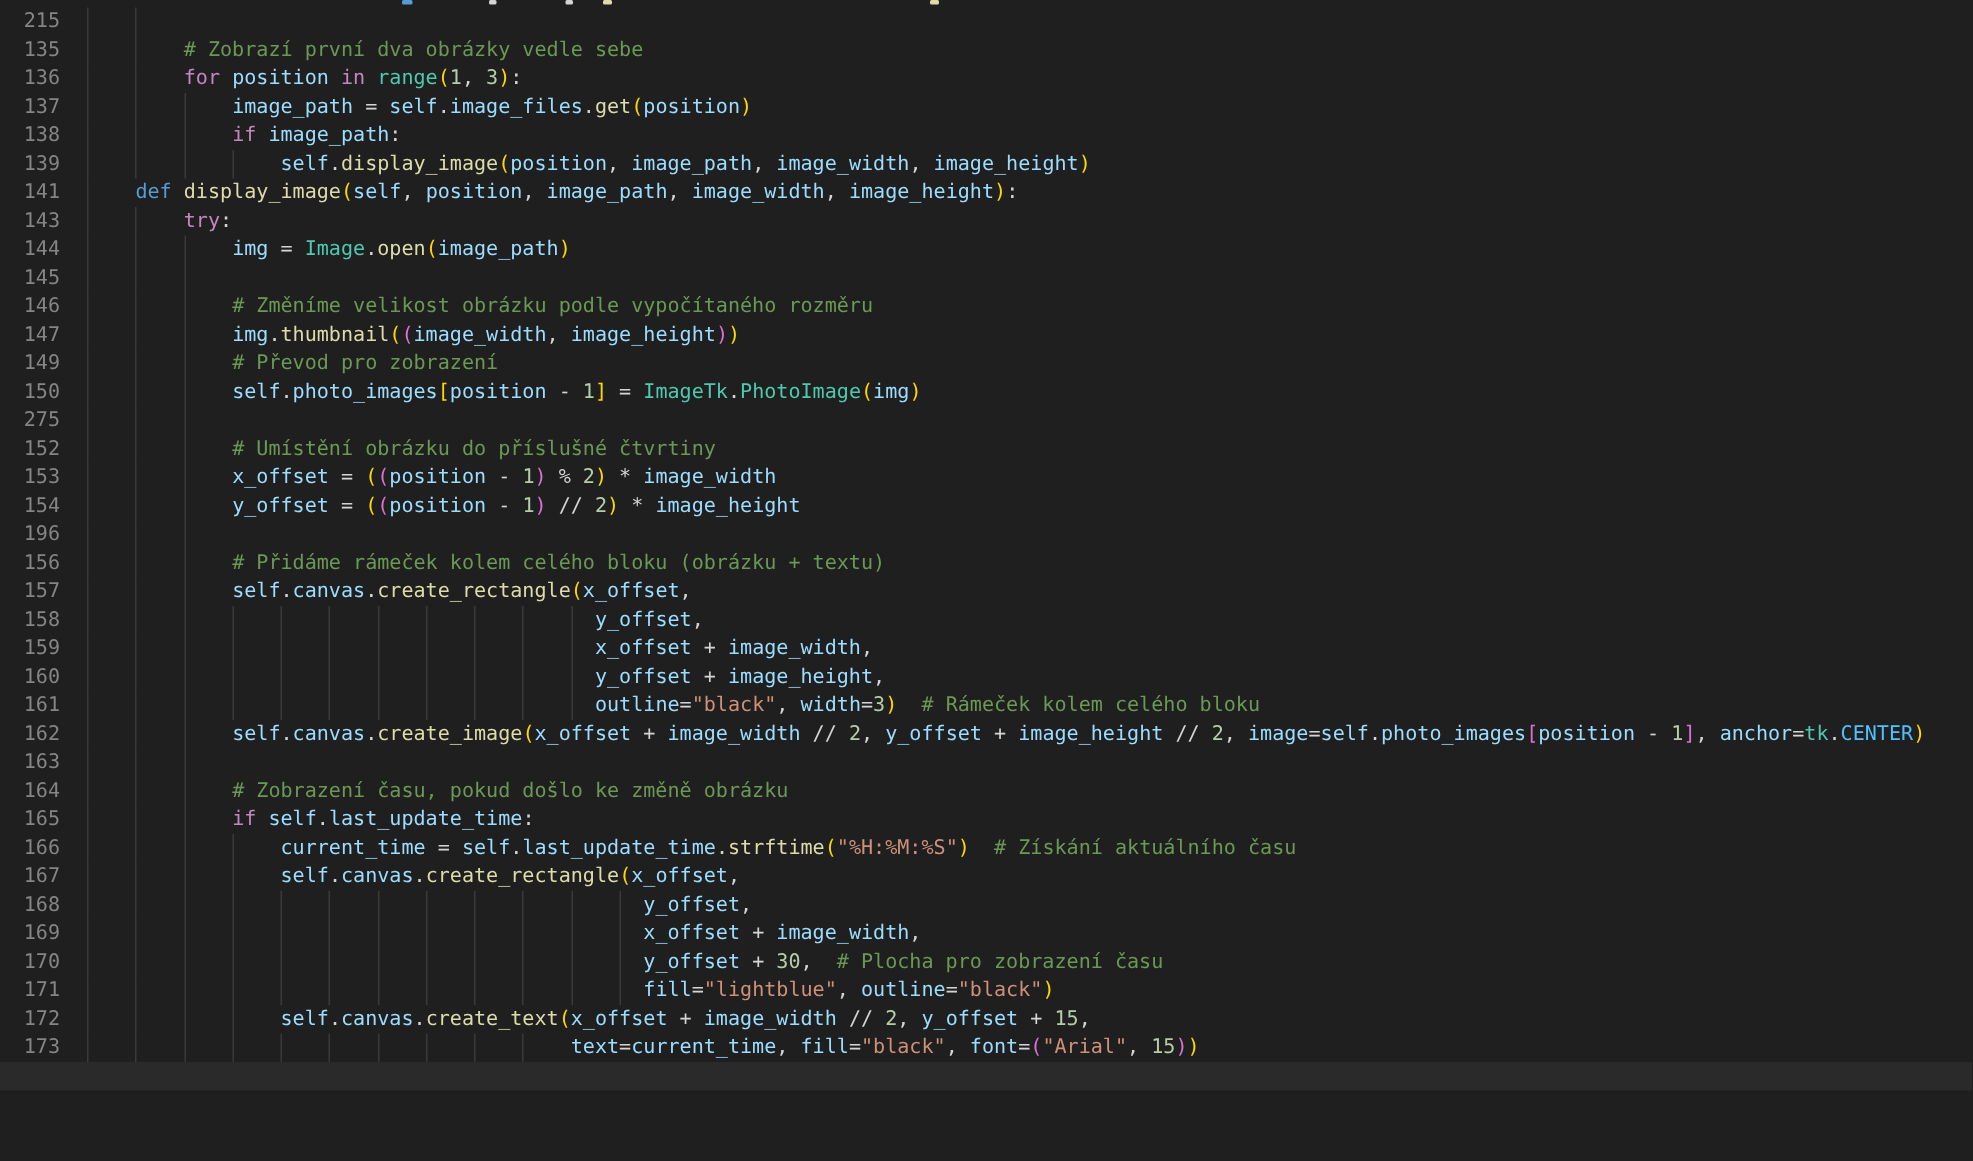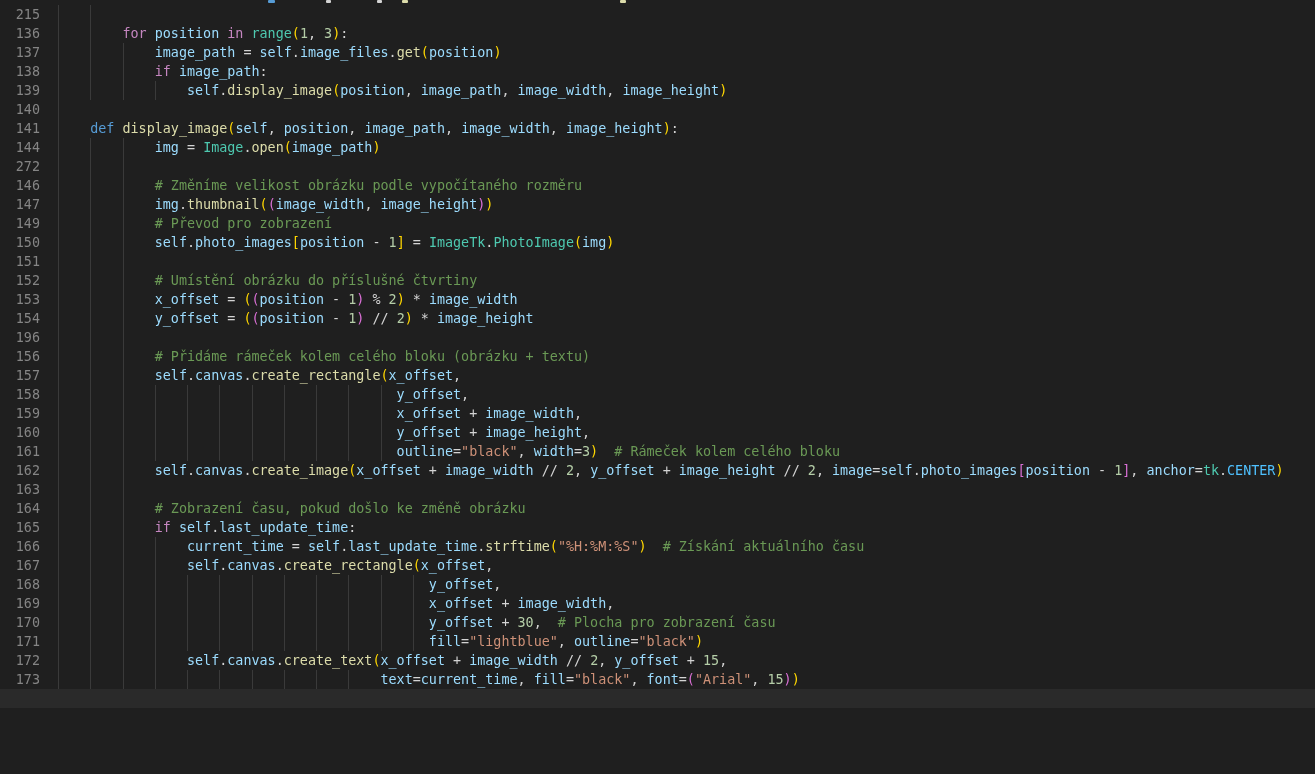--- a/index.html
+++ b/index.html
@@ -17,33 +17,34 @@
   .frag{position:absolute;top:14px;height:3px;border-radius:1px;}
   .txt{position:relative;z-index:1;}
 </style>
 </head>
 <body>
 
 <div id="editor" style="background: rgb(31, 31, 31);">
   <div id="lines">
       <div class="row"><span class="frag" style="left: 268px; width: 7px; background: rgb(86, 156, 214);"></span><span class="frag" style="left: 326px; width: 5px; background: rgb(212, 212, 212);"></span><span class="frag" style="left: 377px; width: 5px; background: rgb(212, 212, 212);"></span><span class="frag" style="left: 402px; width: 6px; background: rgb(220, 220, 170);"></span><span class="frag" style="left: 620px; width: 6px; background: rgb(220, 220, 170);"></span><span class="ln" style="color: rgb(133, 133, 133);"></span><span class="code"><span class="txt"></span></span></div>
       <div class="row"><span class="ln" style="color: rgb(133, 133, 133);">215</span><span class="code"><i class="guide" style="left: 18px; background: rgb(58, 58, 58);"></i><i class="guide" style="left: 50.268px; background: rgb(58, 58, 58);"></i><span class="txt"></span></span></div>
+      <div class="row"><span class="ln" style="color: rgb(133, 133, 133);">135</span><span class="code"><i class="guide" style="left: 18px; background: rgb(58, 58, 58);"></i><i class="guide" style="left: 50.268px; background: rgb(58, 58, 58);"></i><span class="txt">        <span style="color: rgb(106, 153, 85);"># Zobrazí první dva obrázky vedle sebe</span></span></span></div>
       <div class="row"><span class="ln" style="color: rgb(133, 133, 133);">136</span><span class="code"><i class="guide" style="left: 18px; background: rgb(58, 58, 58);"></i><i class="guide" style="left: 50.268px; background: rgb(58, 58, 58);"></i><span class="txt">        <span style="color: rgb(197, 134, 192);">for</span><span style="color: rgb(212, 212, 212);"> </span><span style="color: rgb(156, 220, 254);">position</span><span style="color: rgb(212, 212, 212);"> </span><span style="color: rgb(197, 134, 192);">in</span><span style="color: rgb(212, 212, 212);"> </span><span style="color: rgb(78, 201, 176);">range</span><span style="color: rgb(255, 215, 0);">(</span><span style="color: rgb(181, 206, 168);">1</span><span style="color: rgb(212, 212, 212);">, </span><span style="color: rgb(181, 206, 168);">3</span><span style="color: rgb(255, 215, 0);">)</span><span style="color: rgb(212, 212, 212);">:</span></span></span></div>
       <div class="row"><span class="ln" style="color: rgb(133, 133, 133);">137</span><span class="code"><i class="guide" style="left: 18px; background: rgb(58, 58, 58);"></i><i class="guide" style="left: 50.268px; background: rgb(58, 58, 58);"></i><i class="guide" style="left: 82.536px; background: rgb(58, 58, 58);"></i><span class="txt">            <span style="color: rgb(156, 220, 254);">image_path</span><span style="color: rgb(212, 212, 212);"> = </span><span style="color: rgb(156, 220, 254);">self</span><span style="color: rgb(212, 212, 212);">.</span><span style="color: rgb(156, 220, 254);">image_files</span><span style="color: rgb(212, 212, 212);">.</span><span style="color: rgb(220, 220, 170);">get</span><span style="color: rgb(255, 215, 0);">(</span><span style="color: rgb(156, 220, 254);">position</span><span style="color: rgb(255, 215, 0);">)</span></span></span></div>
       <div class="row"><span class="ln" style="color: rgb(133, 133, 133);">138</span><span class="code"><i class="guide" style="left: 18px; background: rgb(58, 58, 58);"></i><i class="guide" style="left: 50.268px; background: rgb(58, 58, 58);"></i><i class="guide" style="left: 82.536px; background: rgb(58, 58, 58);"></i><span class="txt">            <span style="color: rgb(197, 134, 192);">if</span><span style="color: rgb(212, 212, 212);"> </span><span style="color: rgb(156, 220, 254);">image_path</span><span style="color: rgb(212, 212, 212);">:</span></span></span></div>
       <div class="row"><span class="ln" style="color: rgb(133, 133, 133);">139</span><span class="code"><i class="guide" style="left: 18px; background: rgb(58, 58, 58);"></i><i class="guide" style="left: 50.268px; background: rgb(58, 58, 58);"></i><i class="guide" style="left: 82.536px; background: rgb(58, 58, 58);"></i><i class="guide" style="left: 114.804px; background: rgb(58, 58, 58);"></i><span class="txt">                <span style="color: rgb(156, 220, 254);">self</span><span style="color: rgb(212, 212, 212);">.</span><span style="color: rgb(220, 220, 170);">display_image</span><span style="color: rgb(255, 215, 0);">(</span><span style="color: rgb(156, 220, 254);">position</span><span style="color: rgb(212, 212, 212);">, </span><span style="color: rgb(156, 220, 254);">image_path</span><span style="color: rgb(212, 212, 212);">, </span><span style="color: rgb(156, 220, 254);">image_width</span><span style="color: rgb(212, 212, 212);">, </span><span style="color: rgb(156, 220, 254);">image_height</span><span style="color: rgb(255, 215, 0);">)</span></span></span></div>
-      <div class="row"><span class="ln" style="color: rgb(133, 133, 133);">140</span><span class="code"><i class="guide" style="left: 18px; background: rgb(58, 58, 58);"></i><span class="txt"></span></span></div>
       <div class="row"><span class="ln" style="color: rgb(133, 133, 133);">141</span><span class="code"><i class="guide" style="left: 18px; background: rgb(58, 58, 58);"></i><span class="txt">    <span style="color: rgb(86, 156, 214);">def</span><span style="color: rgb(212, 212, 212);"> </span><span style="color: rgb(220, 220, 170);">display_image</span><span style="color: rgb(255, 215, 0);">(</span><span style="color: rgb(156, 220, 254);">self</span><span style="color: rgb(212, 212, 212);">, </span><span style="color: rgb(156, 220, 254);">position</span><span style="color: rgb(212, 212, 212);">, </span><span style="color: rgb(156, 220, 254);">image_path</span><span style="color: rgb(212, 212, 212);">, </span><span style="color: rgb(156, 220, 254);">image_width</span><span style="color: rgb(212, 212, 212);">, </span><span style="color: rgb(156, 220, 254);">image_height</span><span style="color: rgb(255, 215, 0);">)</span><span style="color: rgb(212, 212, 212);">:</span></span></span></div>
+      <div class="row"><span class="ln" style="color: rgb(133, 133, 133);">143</span><span class="code"><i class="guide" style="left: 18px; background: rgb(58, 58, 58);"></i><i class="guide" style="left: 50.268px; background: rgb(58, 58, 58);"></i><span class="txt">        <span style="color: rgb(197, 134, 192);">try</span><span style="color: rgb(212, 212, 212);">:</span></span></span></div>
       <div class="row"><span class="ln" style="color: rgb(133, 133, 133);">144</span><span class="code"><i class="guide" style="left: 18px; background: rgb(58, 58, 58);"></i><i class="guide" style="left: 50.268px; background: rgb(58, 58, 58);"></i><i class="guide" style="left: 82.536px; background: rgb(58, 58, 58);"></i><span class="txt">            <span style="color: rgb(156, 220, 254);">img</span><span style="color: rgb(212, 212, 212);"> = </span><span style="color: rgb(78, 201, 176);">Image</span><span style="color: rgb(212, 212, 212);">.</span><span style="color: rgb(220, 220, 170);">open</span><span style="color: rgb(255, 215, 0);">(</span><span style="color: rgb(156, 220, 254);">image_path</span><span style="color: rgb(255, 215, 0);">)</span></span></span></div>
-      <div class="row"><span class="ln" style="color: rgb(133, 133, 133);">272</span><span class="code"><i class="guide" style="left: 18px; background: rgb(58, 58, 58);"></i><i class="guide" style="left: 50.268px; background: rgb(58, 58, 58);"></i><i class="guide" style="left: 82.536px; background: rgb(58, 58, 58);"></i><span class="txt"></span></span></div>
+      <div class="row"><span class="ln" style="color: rgb(133, 133, 133);">145</span><span class="code"><i class="guide" style="left: 18px; background: rgb(58, 58, 58);"></i><i class="guide" style="left: 50.268px; background: rgb(58, 58, 58);"></i><i class="guide" style="left: 82.536px; background: rgb(58, 58, 58);"></i><span class="txt"></span></span></div>
       <div class="row"><span class="ln" style="color: rgb(133, 133, 133);">146</span><span class="code"><i class="guide" style="left: 18px; background: rgb(58, 58, 58);"></i><i class="guide" style="left: 50.268px; background: rgb(58, 58, 58);"></i><i class="guide" style="left: 82.536px; background: rgb(58, 58, 58);"></i><span class="txt">            <span style="color: rgb(106, 153, 85);"># Změníme velikost obrázku podle vypočítaného rozměru</span></span></span></div>
       <div class="row"><span class="ln" style="color: rgb(133, 133, 133);">147</span><span class="code"><i class="guide" style="left: 18px; background: rgb(58, 58, 58);"></i><i class="guide" style="left: 50.268px; background: rgb(58, 58, 58);"></i><i class="guide" style="left: 82.536px; background: rgb(58, 58, 58);"></i><span class="txt">            <span style="color: rgb(156, 220, 254);">img</span><span style="color: rgb(212, 212, 212);">.</span><span style="color: rgb(220, 220, 170);">thumbnail</span><span style="color: rgb(255, 215, 0);">(</span><span style="color: rgb(218, 112, 214);">(</span><span style="color: rgb(156, 220, 254);">image_width</span><span style="color: rgb(212, 212, 212);">, </span><span style="color: rgb(156, 220, 254);">image_height</span><span style="color: rgb(218, 112, 214);">)</span><span style="color: rgb(255, 215, 0);">)</span></span></span></div>
       <div class="row"><span class="ln" style="color: rgb(133, 133, 133);">149</span><span class="code"><i class="guide" style="left: 18px; background: rgb(58, 58, 58);"></i><i class="guide" style="left: 50.268px; background: rgb(58, 58, 58);"></i><i class="guide" style="left: 82.536px; background: rgb(58, 58, 58);"></i><span class="txt">            <span style="color: rgb(106, 153, 85);"># Převod pro zobrazení</span></span></span></div>
       <div class="row"><span class="ln" style="color: rgb(133, 133, 133);">150</span><span class="code"><i class="guide" style="left: 18px; background: rgb(58, 58, 58);"></i><i class="guide" style="left: 50.268px; background: rgb(58, 58, 58);"></i><i class="guide" style="left: 82.536px; background: rgb(58, 58, 58);"></i><span class="txt">            <span style="color: rgb(156, 220, 254);">self</span><span style="color: rgb(212, 212, 212);">.</span><span style="color: rgb(156, 220, 254);">photo_images</span><span style="color: rgb(255, 215, 0);">[</span><span style="color: rgb(156, 220, 254);">position</span><span style="color: rgb(212, 212, 212);"> - </span><span style="color: rgb(181, 206, 168);">1</span><span style="color: rgb(255, 215, 0);">]</span><span style="color: rgb(212, 212, 212);"> = </span><span style="color: rgb(78, 201, 176);">ImageTk</span><span style="color: rgb(212, 212, 212);">.</span><span style="color: rgb(78, 201, 176);">PhotoImage</span><span style="color: rgb(255, 215, 0);">(</span><span style="color: rgb(156, 220, 254);">img</span><span style="color: rgb(255, 215, 0);">)</span></span></span></div>
-      <div class="row"><span class="ln" style="color: rgb(133, 133, 133);">151</span><span class="code"><i class="guide" style="left: 18px; background: rgb(58, 58, 58);"></i><i class="guide" style="left: 50.268px; background: rgb(58, 58, 58);"></i><i class="guide" style="left: 82.536px; background: rgb(58, 58, 58);"></i><span class="txt"></span></span></div>
+      <div class="row"><span class="ln" style="color: rgb(133, 133, 133);">275</span><span class="code"><i class="guide" style="left: 18px; background: rgb(58, 58, 58);"></i><i class="guide" style="left: 50.268px; background: rgb(58, 58, 58);"></i><i class="guide" style="left: 82.536px; background: rgb(58, 58, 58);"></i><span class="txt"></span></span></div>
       <div class="row"><span class="ln" style="color: rgb(133, 133, 133);">152</span><span class="code"><i class="guide" style="left: 18px; background: rgb(58, 58, 58);"></i><i class="guide" style="left: 50.268px; background: rgb(58, 58, 58);"></i><i class="guide" style="left: 82.536px; background: rgb(58, 58, 58);"></i><span class="txt">            <span style="color: rgb(106, 153, 85);"># Umístění obrázku do příslušné čtvrtiny</span></span></span></div>
       <div class="row"><span class="ln" style="color: rgb(133, 133, 133);">153</span><span class="code"><i class="guide" style="left: 18px; background: rgb(58, 58, 58);"></i><i class="guide" style="left: 50.268px; background: rgb(58, 58, 58);"></i><i class="guide" style="left: 82.536px; background: rgb(58, 58, 58);"></i><span class="txt">            <span style="color: rgb(156, 220, 254);">x_offset</span><span style="color: rgb(212, 212, 212);"> = </span><span style="color: rgb(255, 215, 0);">(</span><span style="color: rgb(218, 112, 214);">(</span><span style="color: rgb(156, 220, 254);">position</span><span style="color: rgb(212, 212, 212);"> - </span><span style="color: rgb(181, 206, 168);">1</span><span style="color: rgb(218, 112, 214);">)</span><span style="color: rgb(212, 212, 212);"> % </span><span style="color: rgb(181, 206, 168);">2</span><span style="color: rgb(255, 215, 0);">)</span><span style="color: rgb(212, 212, 212);"> * </span><span style="color: rgb(156, 220, 254);">image_width</span></span></span></div>
       <div class="row"><span class="ln" style="color: rgb(133, 133, 133);">154</span><span class="code"><i class="guide" style="left: 18px; background: rgb(58, 58, 58);"></i><i class="guide" style="left: 50.268px; background: rgb(58, 58, 58);"></i><i class="guide" style="left: 82.536px; background: rgb(58, 58, 58);"></i><span class="txt">            <span style="color: rgb(156, 220, 254);">y_offset</span><span style="color: rgb(212, 212, 212);"> = </span><span style="color: rgb(255, 215, 0);">(</span><span style="color: rgb(218, 112, 214);">(</span><span style="color: rgb(156, 220, 254);">position</span><span style="color: rgb(212, 212, 212);"> - </span><span style="color: rgb(181, 206, 168);">1</span><span style="color: rgb(218, 112, 214);">)</span><span style="color: rgb(212, 212, 212);"> // </span><span style="color: rgb(181, 206, 168);">2</span><span style="color: rgb(255, 215, 0);">)</span><span style="color: rgb(212, 212, 212);"> * </span><span style="color: rgb(156, 220, 254);">image_height</span></span></span></div>
       <div class="row"><span class="ln" style="color: rgb(133, 133, 133);">196</span><span class="code"><i class="guide" style="left: 18px; background: rgb(58, 58, 58);"></i><i class="guide" style="left: 50.268px; background: rgb(58, 58, 58);"></i><i class="guide" style="left: 82.536px; background: rgb(58, 58, 58);"></i><span class="txt"></span></span></div>
       <div class="row"><span class="ln" style="color: rgb(133, 133, 133);">156</span><span class="code"><i class="guide" style="left: 18px; background: rgb(58, 58, 58);"></i><i class="guide" style="left: 50.268px; background: rgb(58, 58, 58);"></i><i class="guide" style="left: 82.536px; background: rgb(58, 58, 58);"></i><span class="txt">            <span style="color: rgb(106, 153, 85);"># Přidáme rámeček kolem celého bloku (obrázku + textu)</span></span></span></div>
       <div class="row"><span class="ln" style="color: rgb(133, 133, 133);">157</span><span class="code"><i class="guide" style="left: 18px; background: rgb(58, 58, 58);"></i><i class="guide" style="left: 50.268px; background: rgb(58, 58, 58);"></i><i class="guide" style="left: 82.536px; background: rgb(58, 58, 58);"></i><span class="txt">            <span style="color: rgb(156, 220, 254);">self</span><span style="color: rgb(212, 212, 212);">.</span><span style="color: rgb(156, 220, 254);">canvas</span><span style="color: rgb(212, 212, 212);">.</span><span style="color: rgb(220, 220, 170);">create_rectangle</span><span style="color: rgb(255, 215, 0);">(</span><span style="color: rgb(156, 220, 254);">x_offset</span><span style="color: rgb(212, 212, 212);">,</span></span></span></div>
       <div class="row"><span class="ln" style="color: rgb(133, 133, 133);">158</span><span class="code"><i class="guide" style="left: 18px; background: rgb(58, 58, 58);"></i><i class="guide" style="left: 50.268px; background: rgb(58, 58, 58);"></i><i class="guide" style="left: 82.536px; background: rgb(58, 58, 58);"></i><i class="guide" style="left: 114.804px; background: rgb(58, 58, 58);"></i><i class="guide" style="left: 147.072px; background: rgb(58, 58, 58);"></i><i class="guide" style="left: 179.34px; background: rgb(58, 58, 58);"></i><i class="guide" style="left: 211.608px; background: rgb(58, 58, 58);"></i><i class="guide" style="left: 243.876px; background: rgb(58, 58, 58);"></i><i class="guide" style="left: 276.144px; background: rgb(58, 58, 58);"></i><i class="guide" style="left: 308.412px; background: rgb(58, 58, 58);"></i><i class="guide" style="left: 340.68px; background: rgb(58, 58, 58);"></i><span class="txt">                                          <span style="color: rgb(156, 220, 254);">y_offset</span><span style="color: rgb(212, 212, 212);">,</span></span></span></div>
       <div class="row"><span class="ln" style="color: rgb(133, 133, 133);">159</span><span class="code"><i class="guide" style="left: 18px; background: rgb(58, 58, 58);"></i><i class="guide" style="left: 50.268px; background: rgb(58, 58, 58);"></i><i class="guide" style="left: 82.536px; background: rgb(58, 58, 58);"></i><i class="guide" style="left: 114.804px; background: rgb(58, 58, 58);"></i><i class="guide" style="left: 147.072px; background: rgb(58, 58, 58);"></i><i class="guide" style="left: 179.34px; background: rgb(58, 58, 58);"></i><i class="guide" style="left: 211.608px; background: rgb(58, 58, 58);"></i><i class="guide" style="left: 243.876px; background: rgb(58, 58, 58);"></i><i class="guide" style="left: 276.144px; background: rgb(58, 58, 58);"></i><i class="guide" style="left: 308.412px; background: rgb(58, 58, 58);"></i><i class="guide" style="left: 340.68px; background: rgb(58, 58, 58);"></i><span class="txt">                                          <span style="color: rgb(156, 220, 254);">x_offset</span><span style="color: rgb(212, 212, 212);"> + </span><span style="color: rgb(156, 220, 254);">image_width</span><span style="color: rgb(212, 212, 212);">,</span></span></span></div>
       <div class="row"><span class="ln" style="color: rgb(133, 133, 133);">160</span><span class="code"><i class="guide" style="left: 18px; background: rgb(58, 58, 58);"></i><i class="guide" style="left: 50.268px; background: rgb(58, 58, 58);"></i><i class="guide" style="left: 82.536px; background: rgb(58, 58, 58);"></i><i class="guide" style="left: 114.804px; background: rgb(58, 58, 58);"></i><i class="guide" style="left: 147.072px; background: rgb(58, 58, 58);"></i><i class="guide" style="left: 179.34px; background: rgb(58, 58, 58);"></i><i class="guide" style="left: 211.608px; background: rgb(58, 58, 58);"></i><i class="guide" style="left: 243.876px; background: rgb(58, 58, 58);"></i><i class="guide" style="left: 276.144px; background: rgb(58, 58, 58);"></i><i class="guide" style="left: 308.412px; background: rgb(58, 58, 58);"></i><i class="guide" style="left: 340.68px; background: rgb(58, 58, 58);"></i><span class="txt">                                          <span style="color: rgb(156, 220, 254);">y_offset</span><span style="color: rgb(212, 212, 212);"> + </span><span style="color: rgb(156, 220, 254);">image_height</span><span style="color: rgb(212, 212, 212);">,</span></span></span></div>
       <div class="row"><span class="ln" style="color: rgb(133, 133, 133);">161</span><span class="code"><i class="guide" style="left: 18px; background: rgb(58, 58, 58);"></i><i class="guide" style="left: 50.268px; background: rgb(58, 58, 58);"></i><i class="guide" style="left: 82.536px; background: rgb(58, 58, 58);"></i><i class="guide" style="left: 114.804px; background: rgb(58, 58, 58);"></i><i class="guide" style="left: 147.072px; background: rgb(58, 58, 58);"></i><i class="guide" style="left: 179.34px; background: rgb(58, 58, 58);"></i><i class="guide" style="left: 211.608px; background: rgb(58, 58, 58);"></i><i class="guide" style="left: 243.876px; background: rgb(58, 58, 58);"></i><i class="guide" style="left: 276.144px; background: rgb(58, 58, 58);"></i><i class="guide" style="left: 308.412px; background: rgb(58, 58, 58);"></i><i class="guide" style="left: 340.68px; background: rgb(58, 58, 58);"></i><span class="txt">                                          <span style="color: rgb(156, 220, 254);">outline</span><span style="color: rgb(212, 212, 212);">=</span><span style="color: rgb(206, 145, 120);">"black"</span><span style="color: rgb(212, 212, 212);">, </span><span style="color: rgb(156, 220, 254);">width</span><span style="color: rgb(212, 212, 212);">=</span><span style="color: rgb(181, 206, 168);">3</span><span style="color: rgb(255, 215, 0);">)</span><span style="color: rgb(106, 153, 85);">  # Rámeček kolem celého bloku</span></span></span></div>

